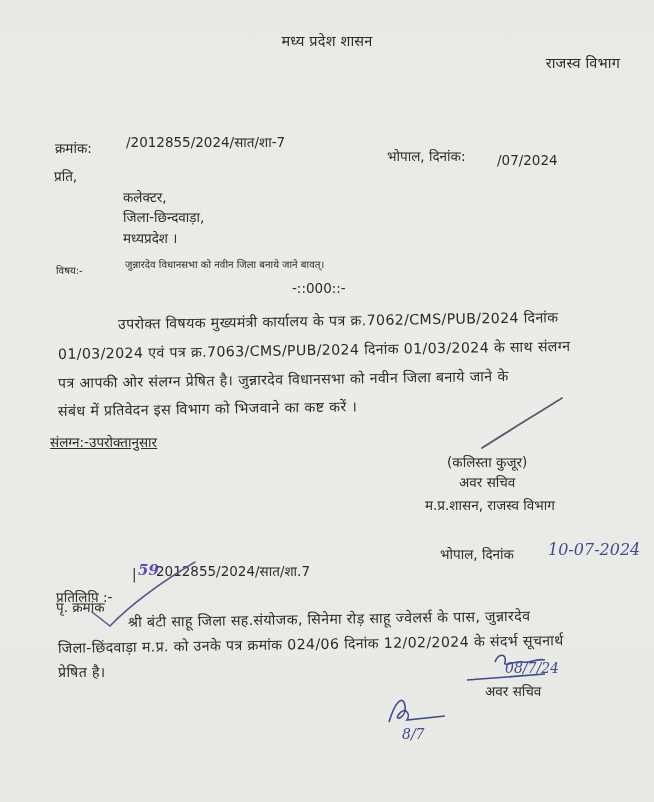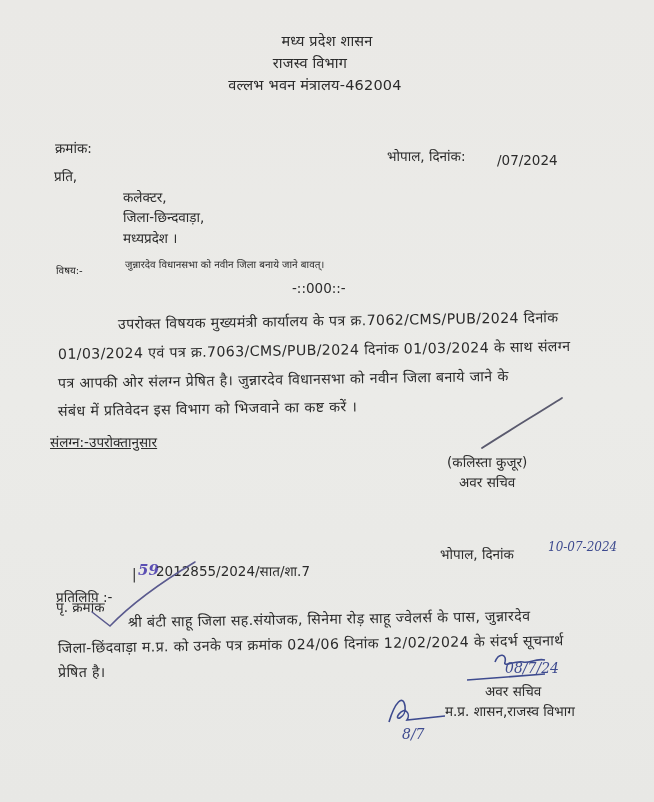--- a/index.html
+++ b/index.html
@@ -22,24 +22,24 @@
   .body-line { font-size: 14.2px; letter-spacing: 0.35px; }
   .hand { font-family: "DejaVu Serif", serif; font-style: italic; color: #3e4b8f; }
   .u { text-decoration: underline; }
 </style>
 </head>
 <body>
 
 <div class="page">
 
   <div class="abs hdr" style="left:0;width:654px;top:30px;">मध्य प्रदेश शासन</div>
-  <div class="abs hdr" style="left:0;width:620px;top:52px;">राजस्व विभाग</div>
-  <div class="abs hdr" style="left:0;width:630px;top:74px;">वल्लभ भवन मंत्रालय-462004</div>
+  <div class="abs hdr" style="left:0;width:620px;top:52px;text-align:right;">राजस्व विभाग</div>
 
   <div class="abs t" style="left:55px;top:139px;">क्रमांक:</div>
+  <div class="abs t" style="left:126px;top:133px;">/2012855/2024/सात/शा-7</div>
   <div class="abs t" style="left:387px;top:123px;margin-top:24px;">भोपाल, दिनांक:</div>
   <div class="abs t" style="left:497px;top:132px;margin-top:20px;">/07/2024</div>
 
   <div class="abs t" style="left:54px;top:167px;">प्रति,</div>
   <div class="abs t" style="left:123px;top:188px;">कलेक्टर,</div>
   <div class="abs t" style="left:123px;top:208px;">जिला-छिन्दवाड़ा,</div>
   <div class="abs t" style="left:123px;top:229px;">मध्यप्रदेश ।</div>
 
   <div class="abs tb" style="left:56px;top:263px;">विषय:-</div>
   <div class="abs tb" style="left:125px;top:257px;">जुन्नारदेव विधानसभा को नवीन जिला बनाये जाने बावत्।</div>
@@ -51,42 +51,42 @@
   <div class="abs body-line" style="left:58px;top:401px;transform:rotate(-0.9deg);transform-origin:left;">संबंध में प्रतिवेदन इस विभाग को भिजवाने का कष्ट करें ।</div>
 
   <svg class="abs" style="left:480px;top:390px;" width="100" height="60">
     <path d="M2 58 C 30 40, 60 22, 82 8" stroke="#5a5a6e" stroke-width="1.8" fill="none" stroke-linecap="round"></path>
   </svg>
 
   <div class="abs t u" style="left:50px;top:433px;">संलग्न:-उपरोक्तानुसार</div>
 
   <div class="abs t" style="left:447px;top:453px;">(कलिस्ता कुजूर)</div>
   <div class="abs t" style="left:459px;top:473px;">अवर सचिव</div>
+  <div class="abs t" style="left:425px;top:496px;">म.प्र.शासन, राजस्व विभाग</div>
 
   <div class="abs t" style="left:56px;top:566px;margin-top:32px;">पृ. क्रमांक</div>
   <div class="abs t" style="left:132px;top:566px;color:#2b2b2b;">|</div>
   <div class="abs hand" style="left:138px;top:561px;font-size:15px;font-weight:bold;color:#5b4fb3;">59</div>
   <div class="abs t" style="left:156px;top:562px;">2012855/2024/सात/शा.7</div>
   <div class="abs t" style="left:440px;top:545px;">भोपाल, दिनांक</div>
-  <div class="abs hand" style="left:548px;top:540px;font-size:12px;font-style:italic;">10-07-2024</div>
+  <div class="abs hand" style="left:548px;top:540px;font-size:16px;font-style:italic;">10-07-2024</div>
 
   <div class="abs t" style="left:56px;top:588px;">प्रतिलिपि :-</div>
   <svg class="abs" style="left:90px;top:560px;" width="110" height="70">
     <path d="M2 52 L 20 66 C 45 40, 75 20, 105 2" stroke="#5a5a8e" stroke-width="1.5" fill="none" stroke-linecap="round"></path>
   </svg>
   <div class="abs body-line" style="left:128px;top:612px;transform:rotate(-0.9deg);transform-origin:left;">श्री बंटी साहू जिला सह.संयोजक, सिनेमा रोड़ साहू ज्वेलर्स के पास, जुन्नारदेव</div>
   <div class="abs body-line" style="left:58px;top:638px;transform:rotate(-0.9deg);transform-origin:left;">जिला-छिंदवाड़ा म.प्र. को उनके पत्र क्रमांक 024/06 दिनांक 12/02/2024 के संदर्भ सूचनार्थ</div>
   <div class="abs body-line" style="left:58px;top:662px;">प्रेषित है।</div>
 
   <svg class="abs" style="left:465px;top:650px;" width="120" height="40">
     <path d="M30 12 C 34 2, 42 4, 40 12 C 38 18, 50 10, 58 12 C 64 14, 70 8, 80 10" stroke="#3e4b8f" stroke-width="1.6" fill="none"></path>
     <path d="M2 30 L 80 24" stroke="#3e4b8f" stroke-width="1.6" fill="none"></path>
   </svg>
   <div class="abs hand" style="left:505px;top:660px;font-size:14px;">08/7/24</div>
   <div class="abs t" style="left:485px;top:682px;">अवर सचिव</div>
-  <div class="abs t" style="left:445px;top:702px;">म.प्र. शासन,राजस्व विभाग</div>
 
   <svg class="abs" style="left:385px;top:692px;" width="65" height="40">
     <path d="M4 30 C 10 10, 18 2, 20 14 C 22 26, 8 30, 14 22 C 20 14, 26 22, 22 28 L 60 24" stroke="#3e4b8f" stroke-width="1.6" fill="none"></path>
   </svg>
   <div class="abs hand" style="left:402px;top:726px;font-size:14px;font-style:italic;">8/7</div>
 
 </div>
 
 </body></html>

